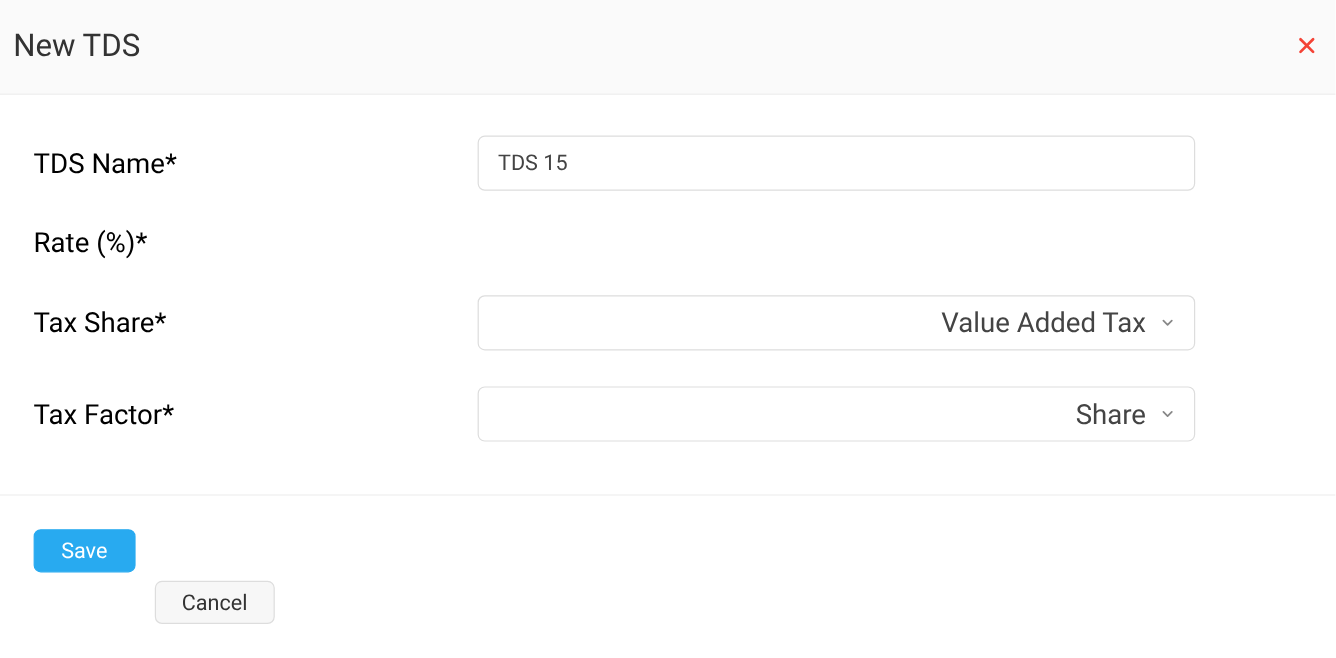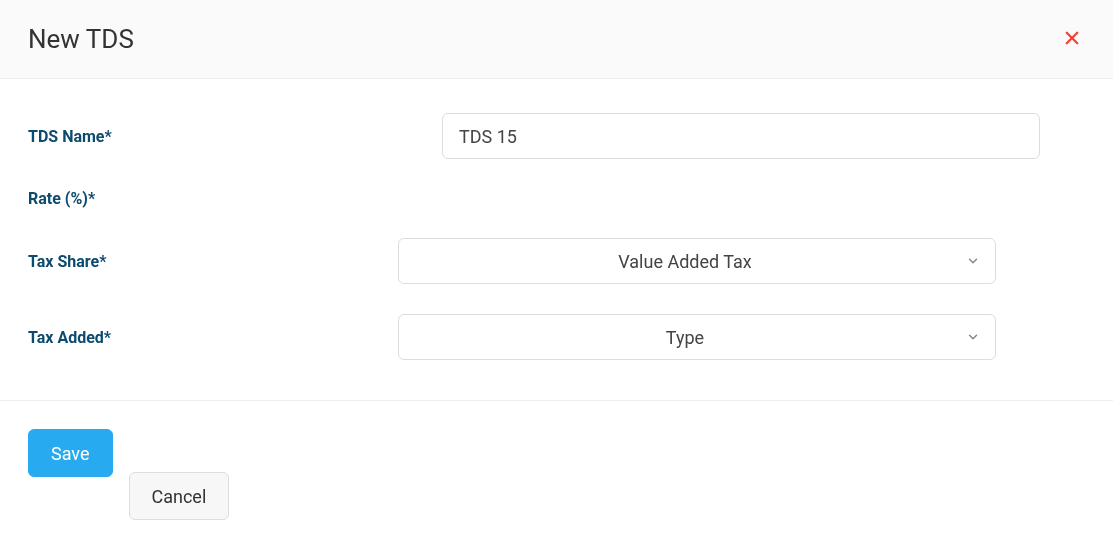--- a/index.html
+++ b/index.html
@@ -19,21 +19,21 @@
     .modal {
       width: 100%;
       height: 100%;
       display: flex;
       flex-direction: column;
     }
 
     .modal-header {
       background: #fafafa;
       border-bottom: 1px solid #eeeeee;
-      padding: 24px 28px;
+      padding: 24px 11px;
       display: flex;
       align-items: center;
       justify-content: space-between;
     }
 
     .modal-title {
       font-size: 26px;
       font-weight: 400;
       color: #333333;
     }
@@ -59,43 +59,42 @@
     }
 
     .form-row {
       display: flex;
       align-items: center;
       margin-bottom: 30px;
     }
 
     .form-label {
       width: 370px;
-      color: #0c4a6e;
-      font-size: 16px;
-      font-weight: 700;
+      color: #000000;
+      font-size: 23px;
+      font-weight: 400;
       flex-shrink: 0;
     }
 
     .form-control-wrapper {
       flex: 1;
       max-width: 598px;
     }
 
     .text-input {
       width: 100%;
       height: 46px;
       border: 1px solid #dddddd;
       border-radius: 6px;
       padding: 0 16px;
       font-size: 18px;
       color: #444444;
       font-family: inherit;
       outline: none;
       background: #ffffff;
-      margin-left: 44px;
     }
 
     .text-input::placeholder {
       color: #999999;
     }
 
     .input-group {
       display: flex;
       width: 100%;
     }
@@ -125,29 +124,29 @@
       position: relative;
       width: 100%;
     }
 
     .select-input {
       width: 100%;
       height: 46px;
       border: 1px solid #dddddd;
       border-radius: 6px;
       padding: 0 40px 0 16px;
-      font-size: 18px;
+      font-size: 23px;
       color: #444444;
       font-family: inherit;
       outline: none;
       background: #ffffff;
       appearance: none;
       -webkit-appearance: none;
       cursor: pointer;
-      text-align: center;
+      text-align: right;
     }
 
     .select-chevron {
       position: absolute;
       right: 16px;
       top: 50%;
       transform: translateY(-50%);
       pointer-events: none;
     }
 
@@ -158,21 +157,21 @@
     }
 
     .modal-footer {
       border-top: 1px solid #eeeeee;
       padding: 28px 28px;
       display: flex;
       gap: 16px;
     }
 
     .btn {
-      height: 48px;
+      height: 36px;
       padding: 0 22px;
       border-radius: 6px;
       font-size: 18px;
       font-family: inherit;
       cursor: pointer;
       border: 1px solid transparent;
       display: flex;
       align-items: center;
       justify-content: center;
     }
@@ -228,24 +227,24 @@
           <span class="select-chevron">
             <svg viewBox="0 0 24 24" fill="none" stroke="#888888" stroke-width="2.5" stroke-linecap="round" stroke-linejoin="round">
               <polyline points="6 9 12 15 18 9"></polyline>
             </svg>
           </span>
         </div>
       </div>
     </div>
 
     <div class="form-row">
-      <label class="form-label">Tax Added*</label>
+      <label class="form-label">Tax Factor*</label>
       <div class="form-control-wrapper">
         <div class="select-wrapper">
-          <button type="button" class="select-input">Type</button>
+          <button type="button" class="select-input">Share</button>
           <span class="select-chevron">
             <svg viewBox="0 0 24 24" fill="none" stroke="#888888" stroke-width="2.5" stroke-linecap="round" stroke-linejoin="round">
               <polyline points="6 9 12 15 18 9"></polyline>
             </svg>
           </span>
         </div>
       </div>
     </div>
 
   </div>

